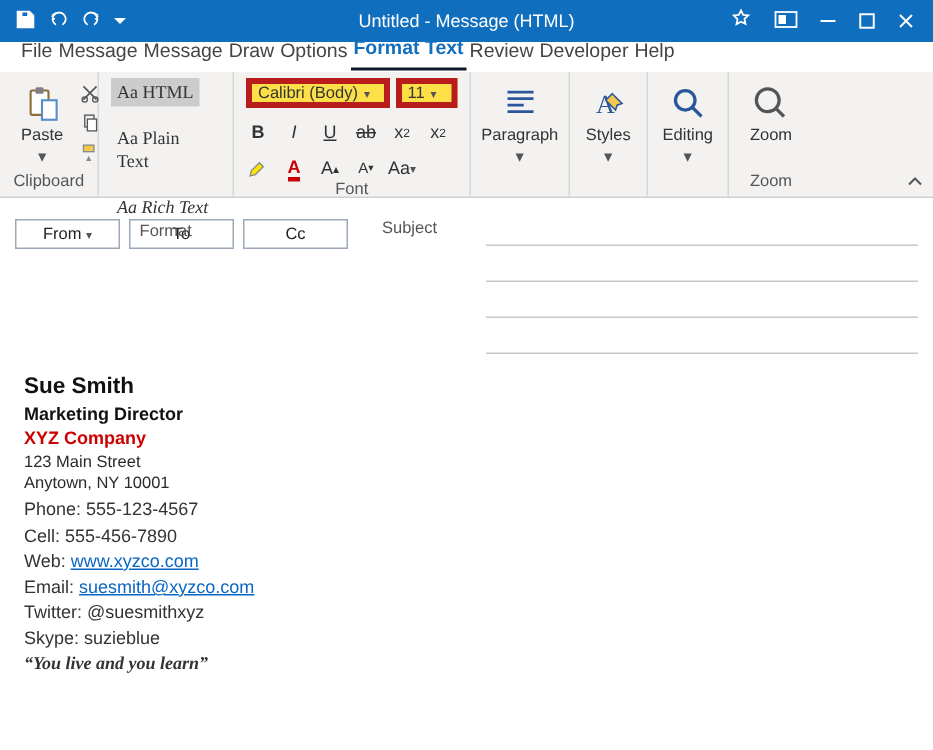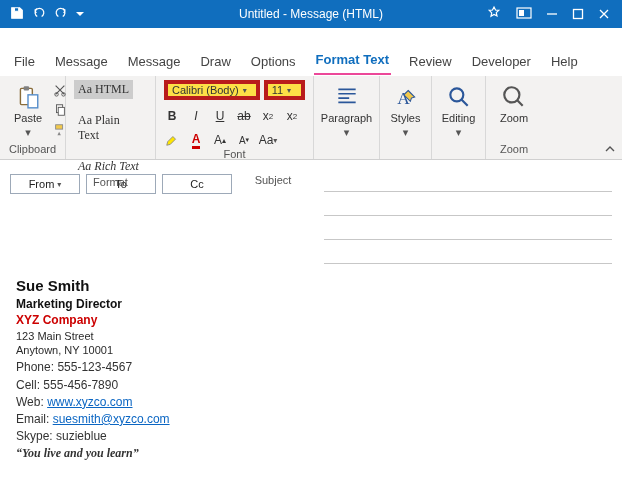--- a/index.html
+++ b/index.html
@@ -7,23 +7,23 @@
 
   
   .titlebar { height:28px; background:#106ebe; display:flex; align-items:center; color:#fff; position:relative; }
   .tb-left { display:flex; align-items:center; gap:8px; padding-left:10px; }
   .tb-ico { fill:#fff; stroke:#fff; }
   .tb-title { position:absolute; left:0; right:0; text-align:center; font-size:12px; pointer-events:none; }
   .tb-right { margin-left:auto; display:flex; align-items:center; gap:14px; padding-right:12px; }
   .winbtn { width:12px; height:12px; display:flex; align-items:center; justify-content:center; }
 
   
-  .menutabs { height:48px; background:#fff; display:flex; align-items:flex-end; padding-left:12px; gap:16px; border-bottom:1px solid #fff; }
+  .menutabs { height:20px; background:#fff; display:flex; align-items:flex-end; padding-left:12px; border-bottom:1px solid #fff; }
   .menutab { font-size:13px; color:#444; padding:6px 2px 6px 2px; cursor:pointer; }
-  .menutab.active { color:#106ebe; border-bottom:2px solid #ec4899; font-weight:600;}
+  .menutab.active { color:#106ebe; border-bottom:2px solid #0f172a; font-weight:600;}
 
   
   .ribbon { background:#f3f2f1; border-bottom:1px solid #d0d0d0; display:flex; height:84px; position:relative;}
   .group { border-right:1px solid #d8d8d8; padding:4px 8px 2px 8px; display:flex; flex-direction:column; position:relative; }
   .group-body { display:flex; flex:1; gap:4px; align-items:flex-start; }
   .group-label { text-align:center; font-size:11px; color:#555; margin-top:auto; padding-bottom:2px;}
 
   .bigbtn { display:flex; flex-direction:column; align-items:center; gap:2px; padding:4px 6px; cursor:pointer; }
   .bigbtn span { font-size:11px; }
   .bigbtn svg { width:26px; height:26px; }
@@ -284,15 +284,16 @@
 <div class="body">
   <div class="name">Sue Smith</div>
   <div class="title">Marketing Director</div>
   <div class="company">XYZ Company</div>
   <div class="small">123 Main Street</div>
   <div class="small">Anytown, NY 10001</div>
   <div class="line"><span>Phone:</span> <span>555-123-4567</span></div>
   <div class="line"><span>Cell:</span> <span>555-456-7890</span></div>
   <div class="line"><span>Web:</span> <a href="#">www.xyzco.com</a></div>
   <div class="line"><span>Email:</span> <a href="#">suesmith@xyzco.com</a></div>
+  <div class="line"><span>Twitter:</span> <span>@suesmithxyz</span></div>
   <div class="line"><span>Skype:</span> <span>suzieblue</span></div>
   <div class="quote">“You live and you learn”</div>
 </div>
 
 </body></html>

